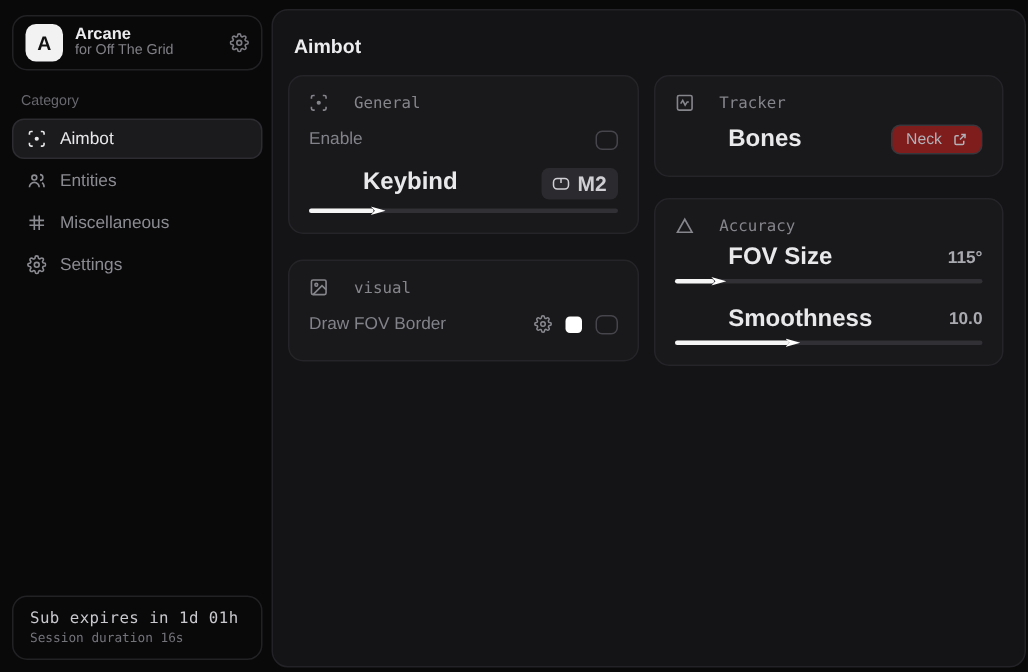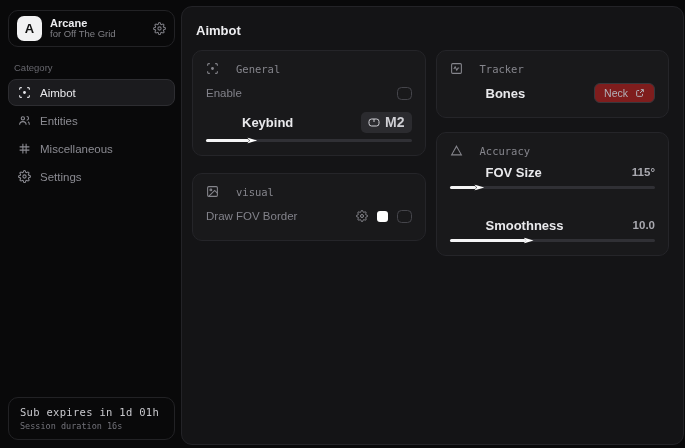--- a/index.html
+++ b/index.html
@@ -38,21 +38,21 @@
   .col { flex:1; display:flex; flex-direction:column; gap:17px; }
   .col.right { gap:14px; }
 
   .card { background:#19191b; border:1px solid #252529; border-radius:10px; padding:11px 13px 13px; }
   .card-head { display:flex; align-items:center; gap:17px; color:#85858c;
                font-family:"DejaVu Sans Mono", monospace; font-size:10.5px; margin-bottom:4px; }
   .card-head svg { width:13px; height:13px; }
 
   .row { display:flex; align-items:center; justify-content:space-between; height:22px; margin-top:7px; }
   .lbl-dim   { font-size:11.5px; color:#82828a; }
-  .lbl-strong{ font-size:13px; font-weight:bold; color:#e9e9ec;padding-left:36px; }
+  .lbl-strong{ font-size:16px; font-weight:bold; color:#e9e9ec;padding-left:36px; }
   .val { font-size:11.5px; color:#a9a9b0; font-weight:bold; }
   .right-group { display:flex; align-items:center; gap:9px; }
 
   .checkbox { width:15px; height:13px; border:1.6px solid #45454b; border-radius:4.5px;
               background:transparent; cursor:pointer; }
   .swatch { width:11px; height:11px; border-radius:3px; cursor:pointer; }
   .row-gear { color:#8a8a91; display:flex; cursor:pointer; }
 
   .keybadge { display:inline-flex; align-items:center; gap:5px; background:#2b2b2f;
               border-radius:5px; padding:2.5px 7px; color:#cfcfd4; font-size:14px;
@@ -247,21 +247,21 @@
           </div>
 
           <div class="row" style="height:16px;gap:37px;">
             <span class="lbl-strong">FOV Size</span>
             <span class="val">115°</span>
           </div>
           <div class="slider">
             <div class="slider-fill" style="width: 13%;"></div>
           </div>
 
-          <div class="row" style="margin-top:28px; height:16px;">
+          <div class="row" style="margin-top:16px; height:16px;">
             <span class="lbl-strong">Smoothness</span>
             <span class="val">10.0</span>
           </div>
           <div class="slider">
             <div class="slider-fill" style="width: 37%;"></div>
           </div>
         </div>
       </div>
     </div>
   </div>

